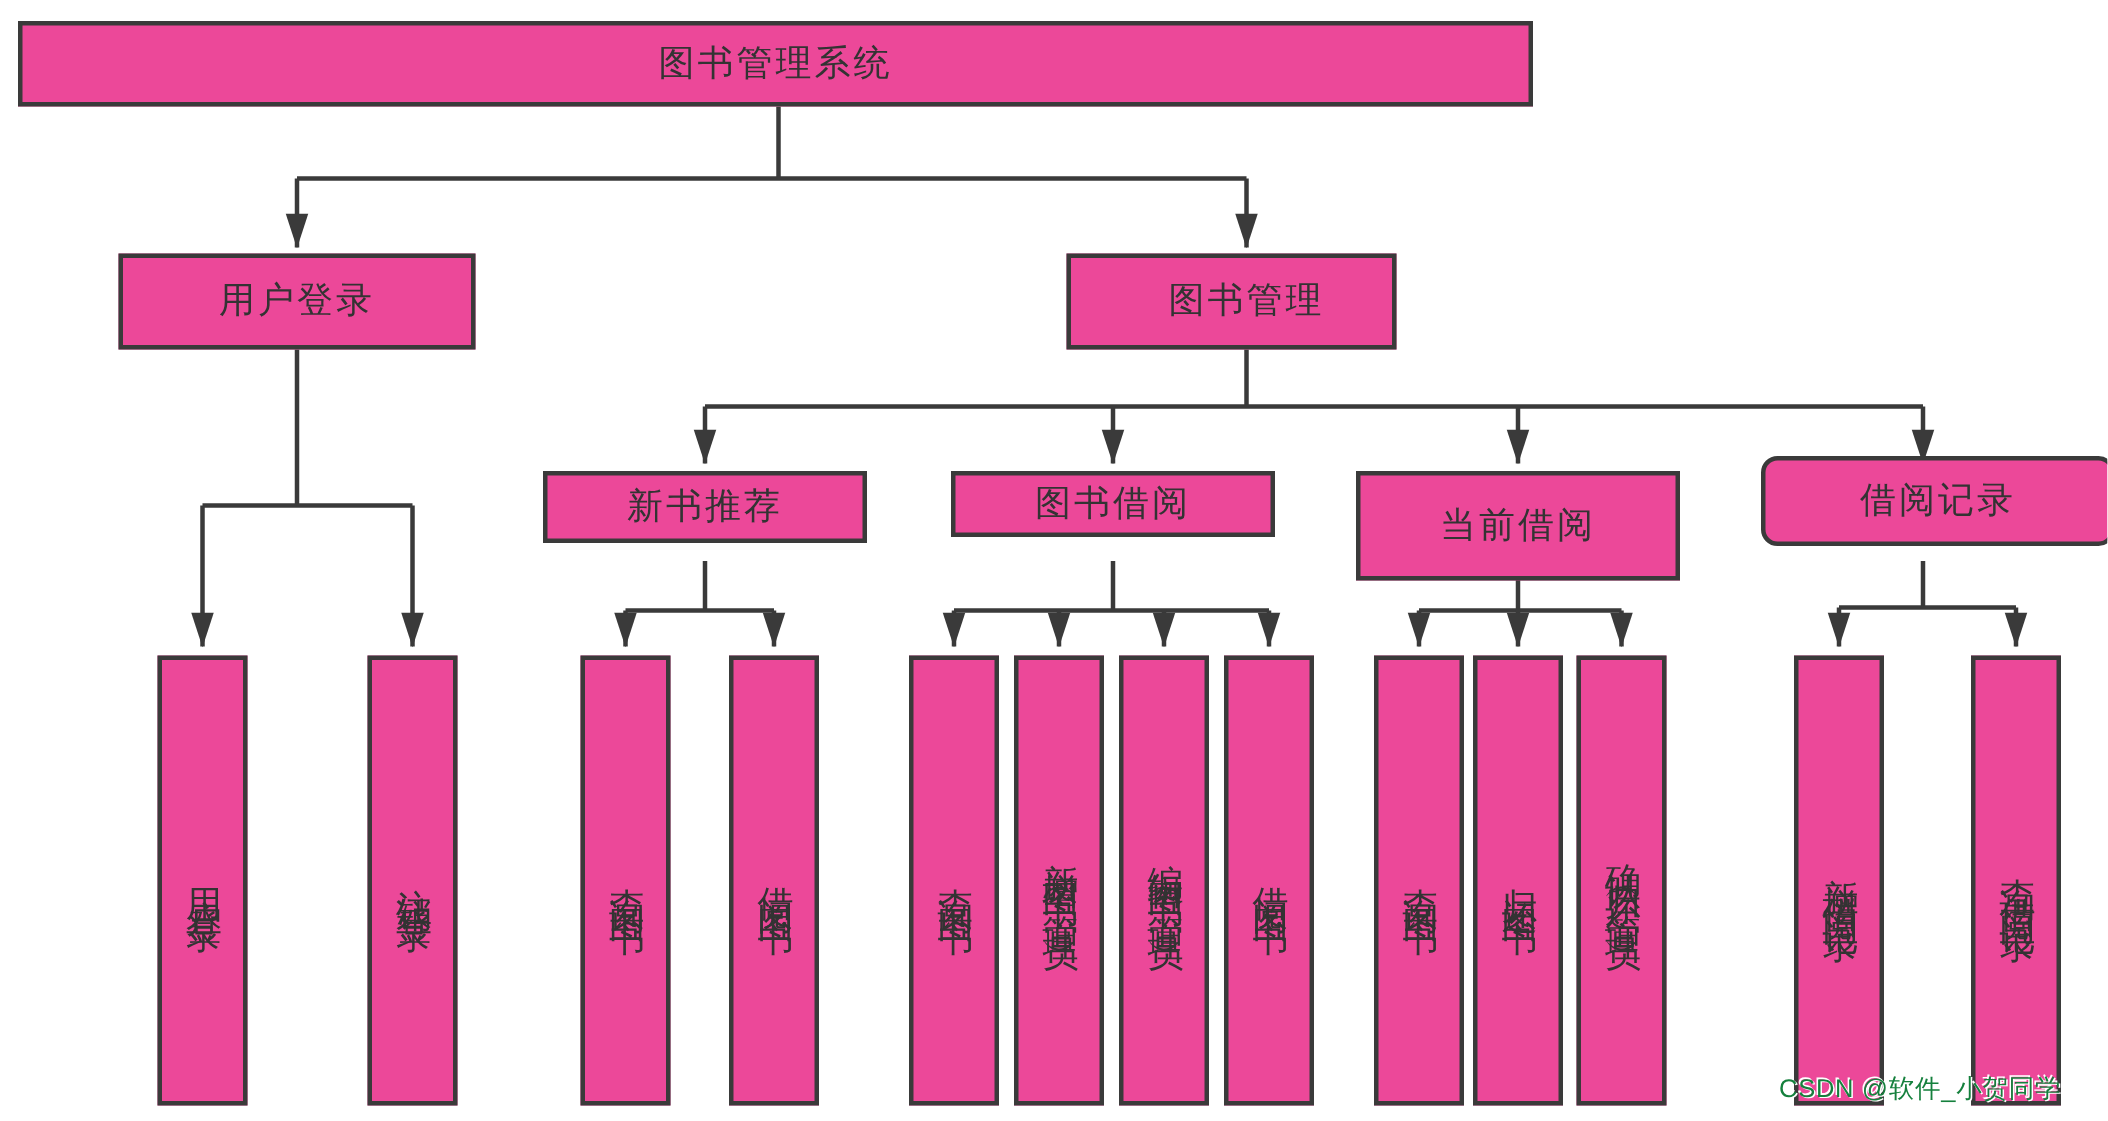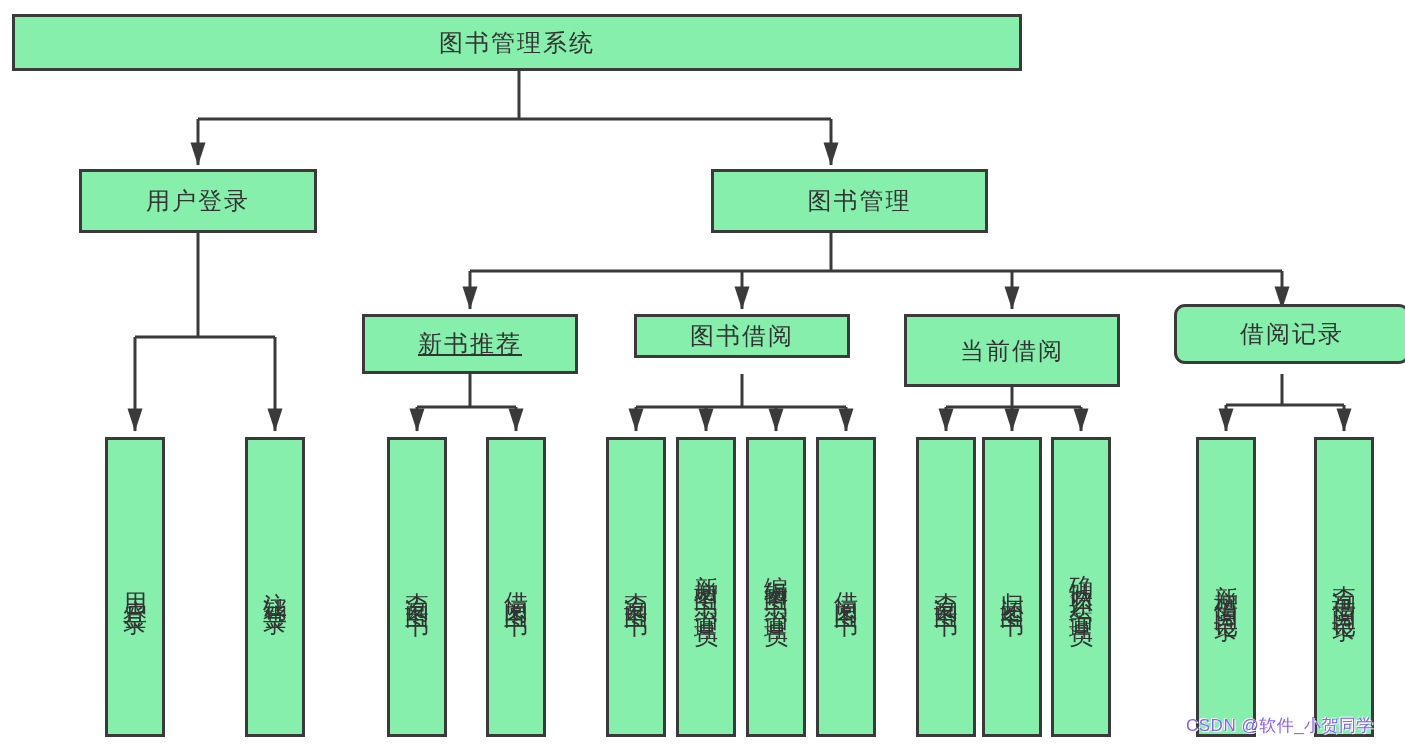--- a/index.html
+++ b/index.html
@@ -2,33 +2,33 @@
 <html><head>
 <meta charset="utf-8">
 <style>
   html,body{margin:0;padding:0;background:#ffffff;}
   .canvas{
     position:relative;width:1405px;height:747px;background:#ffffff;
     font-family:"Liberation Sans","DejaVu Sans",sans-serif;color:#333333;overflow:hidden;
   }
   .connectors{position:absolute;left:0;top:0;z-index:1;pointer-events:none;}
   .box{
-    position:absolute;box-sizing:border-box;border:3px solid #3a3a3a;background:#86efac;
+    position:absolute;box-sizing:border-box;border:3px solid #3a3a3a;background:#ec4899;
     display:flex;align-items:center;justify-content:center;z-index:2;
   }
   .hlabel{
     font-size:24px;letter-spacing:2px;color:#333333;white-space:nowrap;line-height:1;
   }
   .vtext{
     writing-mode:vertical-rl;text-orientation:mixed;
     font-size:24px;letter-spacing:7px;line-height:1;color:#333333;
   }
   .watermark{
     position:absolute;left:1186px;top:714px;z-index:5;
-    font-size:17px;color:#8b5cf6;letter-spacing:0.5px;white-space:nowrap;
+    font-size:17px;color:#15803d;letter-spacing:0.5px;white-space:nowrap;
     text-shadow:1px 1px 0 #ffffff,-1px -1px 0 #ffffff;
   }
 </style>
 </head>
 <body>
 
 <div class="canvas">
 
   <svg class="connectors" width="1405" height="747" viewBox="0 0 1405 747">
     <defs>
@@ -80,25 +80,25 @@
     </g>
   </svg>
 
   <div class="box" style="left:12px;top:14px;width:1010px;height:57px;">
     <span class="hlabel">图书管理系统</span>
   </div>
 
   <div class="box" style="left:79px;top:169px;width:238px;height:64px;">
     <span class="hlabel">用户登录</span>
   </div>
-  <div class="box" style="left:711px;top:169px;width:277px;height:64px;padding-left:20px;">
+  <div class="box" style="left:711px;top:169px;width:220px;height:64px;padding-left:20px;">
     <span class="hlabel">图书管理</span>
   </div>
 
-  <div class="box" style="left:362px;top:314px;width:216px;height:60px;text-decoration:underline;">
+  <div class="box" style="left:362px;top:314px;width:216px;height:48px;">
     <span class="hlabel">新书推荐</span>
   </div>
   <div class="box" style="left:634px;top:314px;width:216px;height:44px;">
     <span class="hlabel">图书借阅</span>
   </div>
   <div class="box" style="left:904px;top:314px;width:216px;height:73px;">
     <span class="hlabel">当前借阅</span>
   </div>
   <div class="box" style="left:1174px;top:304px;width:236px;height:60px;border-radius:11px;">
     <span class="hlabel">借阅记录</span>

